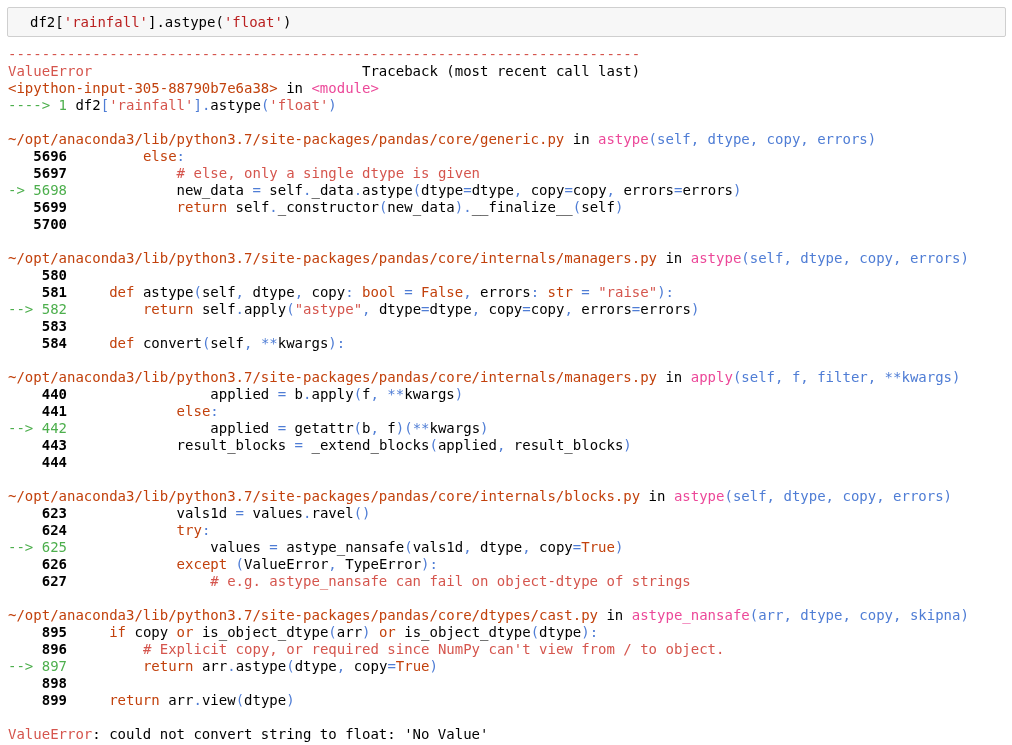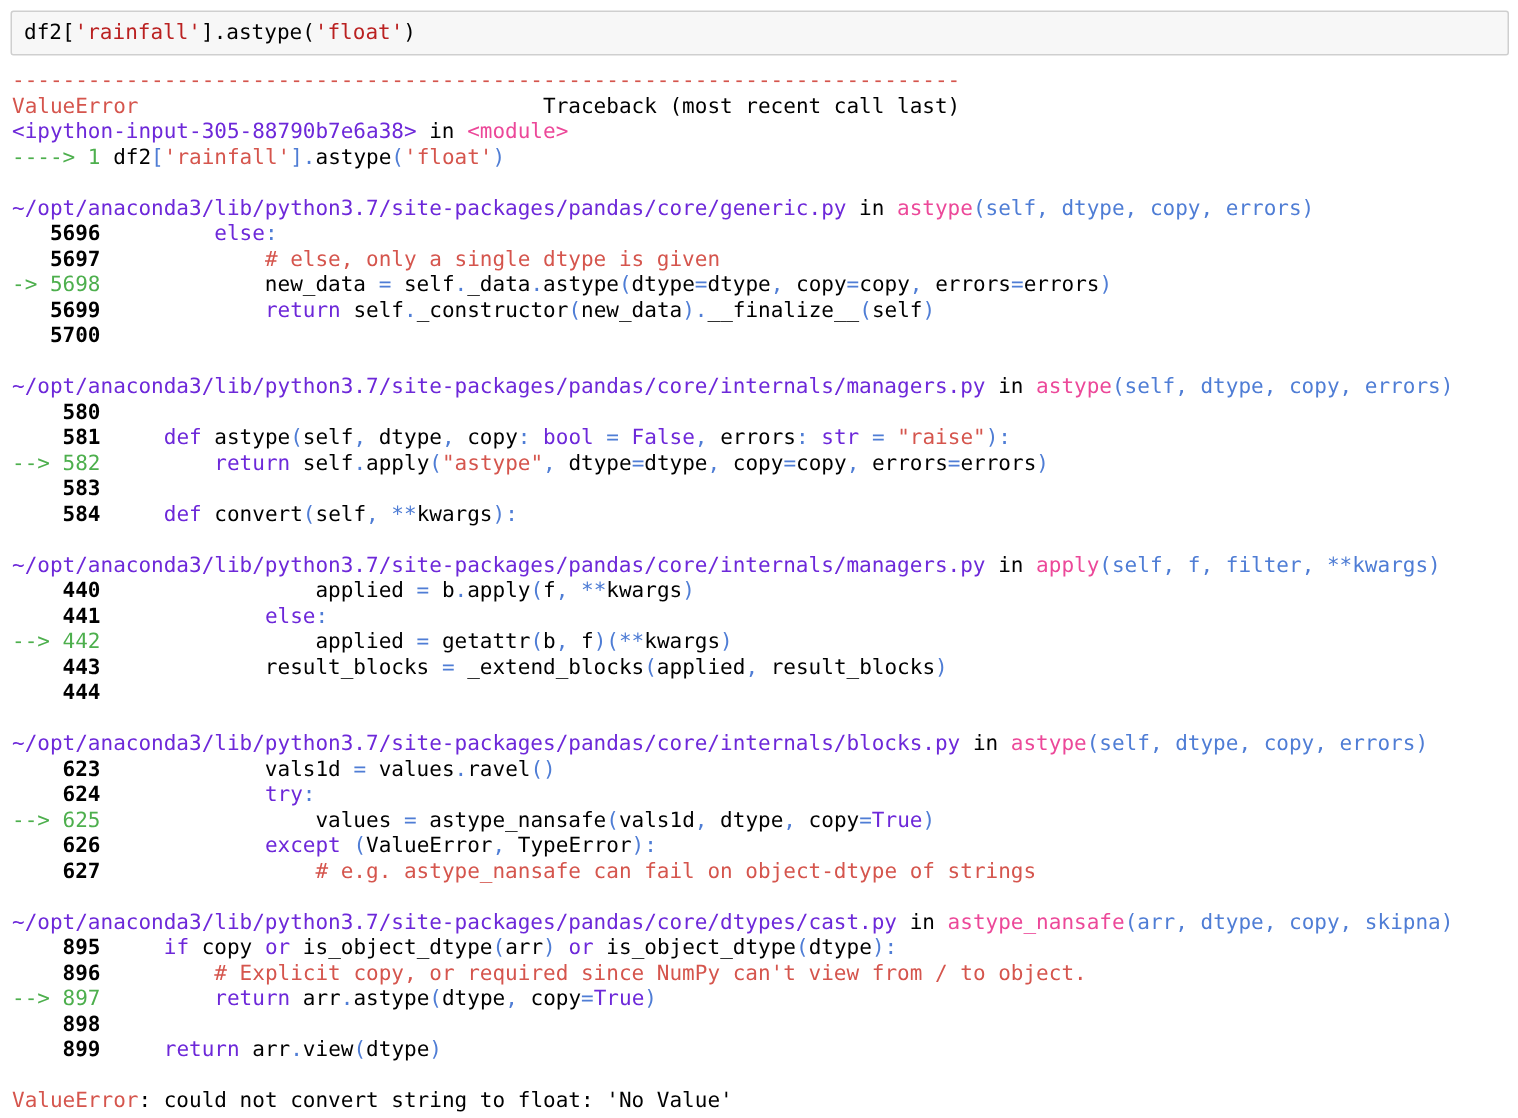--- a/index.html
+++ b/index.html
@@ -2,42 +2,42 @@
 <html><head>
 <meta charset="utf-8">
 <style>
   html,body{margin:0;padding:0;background:#ffffff;}
   body{font-family:"DejaVu Sans Mono","Liberation Mono",monospace;color:#000;}
   .cell{
     margin:7px 6px 5px 7px;
     border:1px solid #cfcfcf;
     background:#f7f7f7;
     border-radius:2px;
-    padding:5px 8px;
+    padding:5px 22px;
   }
   .input-code{
     margin:0;
     font-family:"DejaVu Sans Mono","Liberation Mono",monospace;
     font-size:14px;
     line-height:18px;
     white-space:pre;
   }
   .tb{
     margin:0;
     padding:4px 0 10px 8px;
     font-family:"DejaVu Sans Mono","Liberation Mono",monospace;
     font-size:14px;
     line-height:17px;
   }
   .tb-line{min-height:17px;white-space:pre;}
   
   .tk-p{color:#000000;}                       
   .tk-r{color:#d5554d;}                       
   .tk-s{color:#ba2121;}                       
-  .tk-g{color:#6d28d9;}                       
+  .tk-g{color:#c2410c;}                       
   .tk-gb{color:#000000;font-weight:bold;}     
   .tk-gl{color:#4daf4d;}                      
   .tk-t{color:#ec4899;}                       
   .tk-b{color:#4f7dd5;}                       
 </style>
 </head>
 <body>
 
 <div class="cell">
   <pre class="input-code"><span class="tk-p">df2[</span><span class="tk-s">'rainfall'</span><span class="tk-p">].astype(</span><span class="tk-s">'float'</span><span class="tk-p">)</span></pre>

